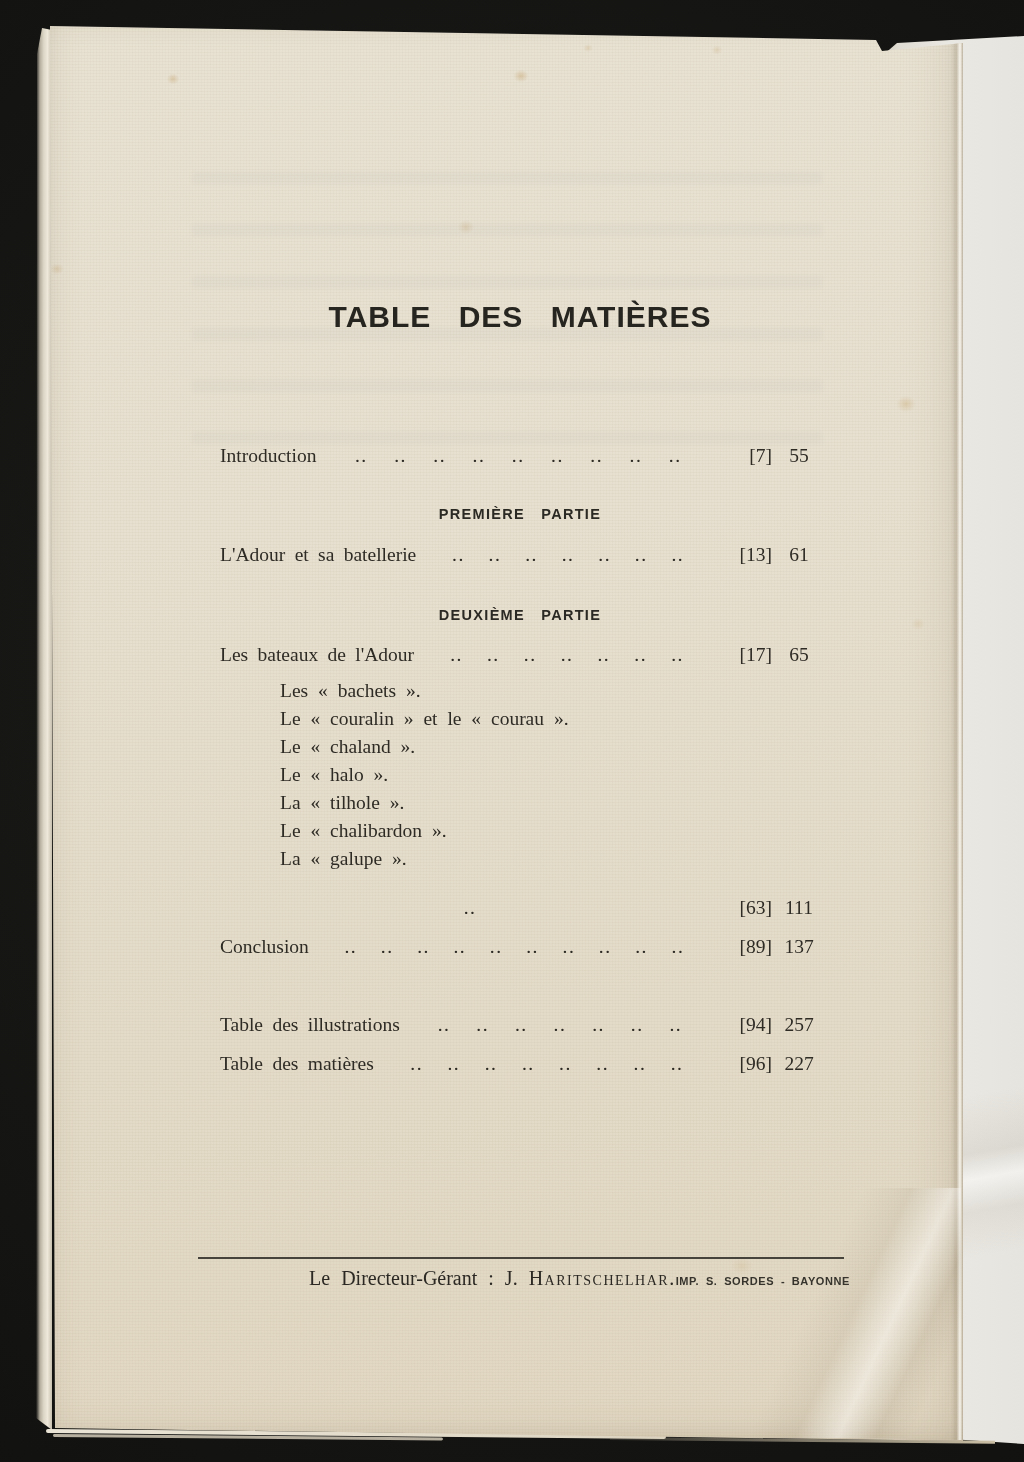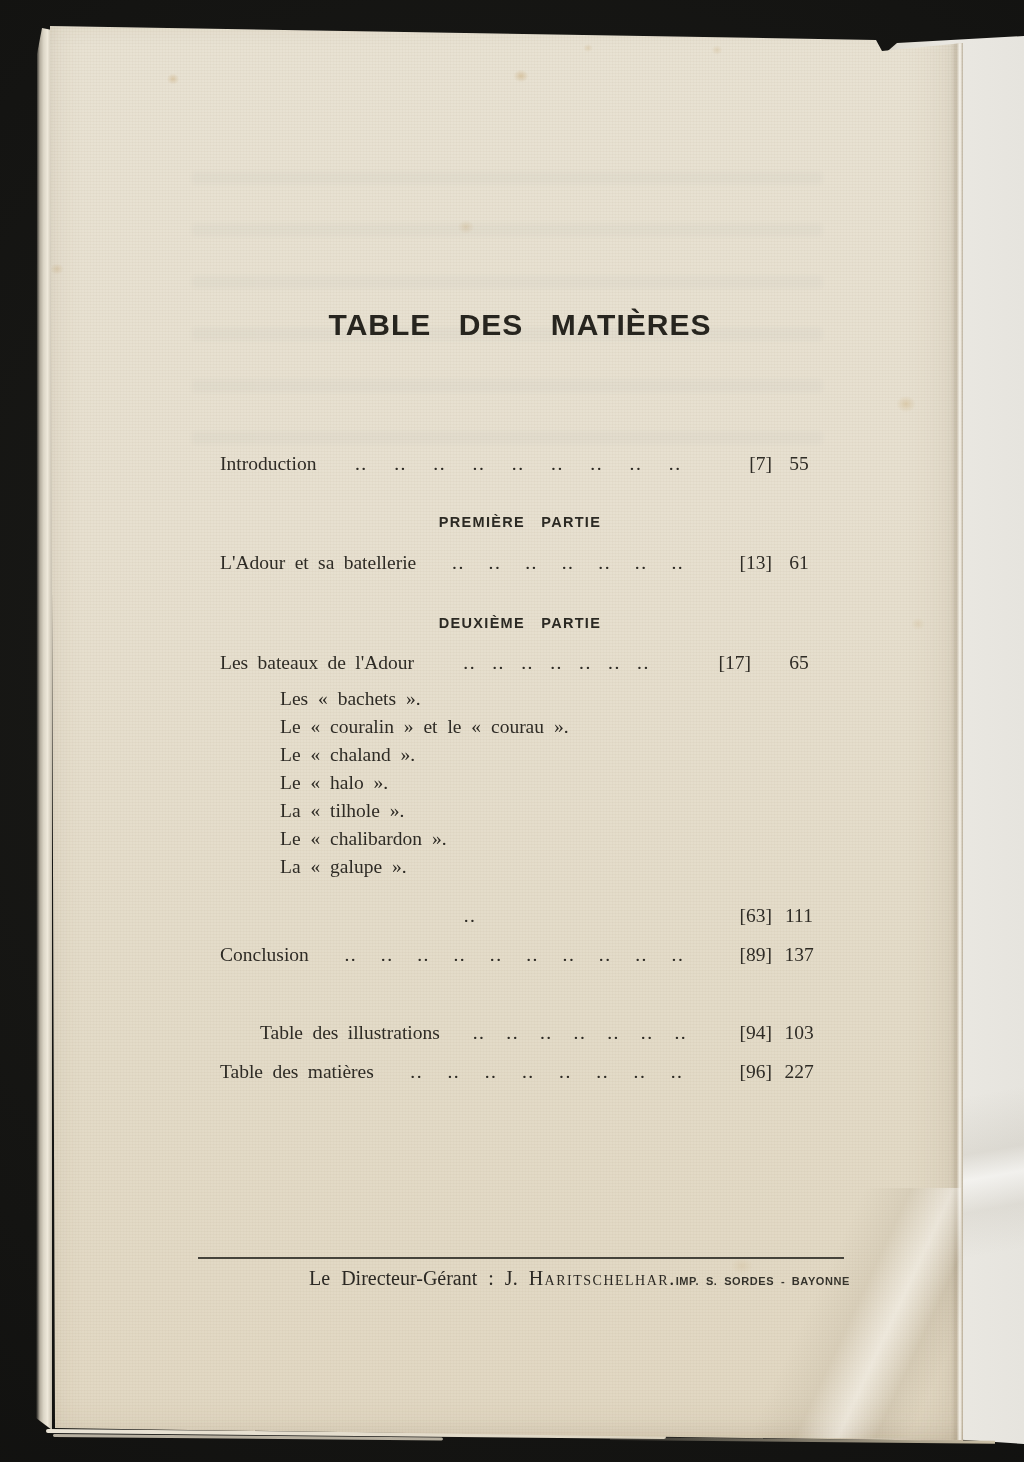--- a/index.html
+++ b/index.html
@@ -68,46 +68,46 @@
   .fold{
     position:absolute;right:0;top:14px;width:12px;height:1402px;pointer-events:none;
     background:linear-gradient(90deg, rgba(0,0,0,0) 0%, rgba(130,115,90,.22) 45%, rgba(252,250,244,.9) 75%, rgba(130,115,90,.30) 100%);
   }
   .crease{
     position:absolute;right:2px;bottom:4px;width:310px;height:250px;pointer-events:none;
     background:linear-gradient(115deg, rgba(0,0,0,0) 50%, rgba(110,95,70,.08) 61%, rgba(255,255,255,.42) 71%, rgba(110,95,70,.10) 80%, rgba(0,0,0,0) 88%);
   }
 
   
-  .content{position:absolute;left:178px;top:8px;width:600px;color:#2e2b25;}
+  .content{position:absolute;left:178px;top:0;width:600px;color:#2e2b25;}
   .title{
     margin:276px 0 0;height:34px;line-height:34px;text-align:center;
     font:700 30px "Liberation Sans", sans-serif;letter-spacing:1px;word-spacing:18px;color:#27251f;
   }
   .row{display:flex;align-items:baseline;font-family:"Liberation Serif", serif;font-size:19.5px;line-height:23px;}
   .lbl{white-space:nowrap;word-spacing:4.5px;}
   .dots{flex:1;display:flex;justify-content:space-evenly;align-items:baseline;padding:0 10px 0 12px;overflow:hidden;}
   .dots i{font-style:normal;letter-spacing:1.5px;}
   .ref{min-width:54px;text-align:right;white-space:nowrap;}
   .pg{min-width:42px;text-align:center;margin-left:6px;}
   .part{
     font:700 14.5px "Liberation Sans", sans-serif;line-height:16px;text-align:center;
     letter-spacing:1.3px;word-spacing:11px;color:#2b2923;
   }
   .subs{margin-top:11px;}
   .sub{font-family:"Liberation Serif", serif;font-size:19.5px;line-height:28px;word-spacing:5px;padding-left:60px;}
   .r-intro{margin-top:110px;}
   .p1{margin-top:39px;}
   .r-adour{margin-top:21px;}
   .p2{margin-top:41px;text-align:center;}
-  .r-bateaux{margin-top:20px;gap:21px;}
+  .r-bateaux{margin-top:20px;}
   .p3{margin-top:31px;}
   .r-histoire{margin-top:23px;}
   .r-conclusion{margin-top:16px;}
-  .r-illustrations{margin-top:55px;margin-left:40px;}
+  .r-illustrations{margin-top:55px;}
   .r-matieres{margin-top:16px;}
 
   
   .rule{position:absolute;left:156px;top:1233px;width:646px;height:2px;background:#45433b;}
   .footer{position:absolute;left:156px;top:1243px;width:652px;display:flex;justify-content:flex-end;align-items:baseline;}
   .dir{font-family:"Liberation Serif", serif;font-size:20px;word-spacing:6px;color:#2b2823;white-space:nowrap;}
   .dir .name{font-variant:small-caps;letter-spacing:1.5px;}
   .printer{font:700 11px "Liberation Sans", sans-serif;letter-spacing:.6px;word-spacing:3px;color:#35332c;white-space:nowrap;}
 </style>
 </head>
@@ -223,21 +223,21 @@
         <span class="dots">
             <i>..</i>
             <i>..</i>
             <i>..</i>
             <i>..</i>
             <i>..</i>
             <i>..</i>
             <i>..</i>
           </span>
         <span class="ref">[94]</span>
-        <span class="pg">103</span>
+        <span class="pg">257</span>
       </div>
 
       <div class="row r-matieres">
         <span class="lbl">Table des matières</span>
         <span class="dots">
             <i>..</i>
             <i>..</i>
             <i>..</i>
             <i>..</i>
             <i>..</i>

